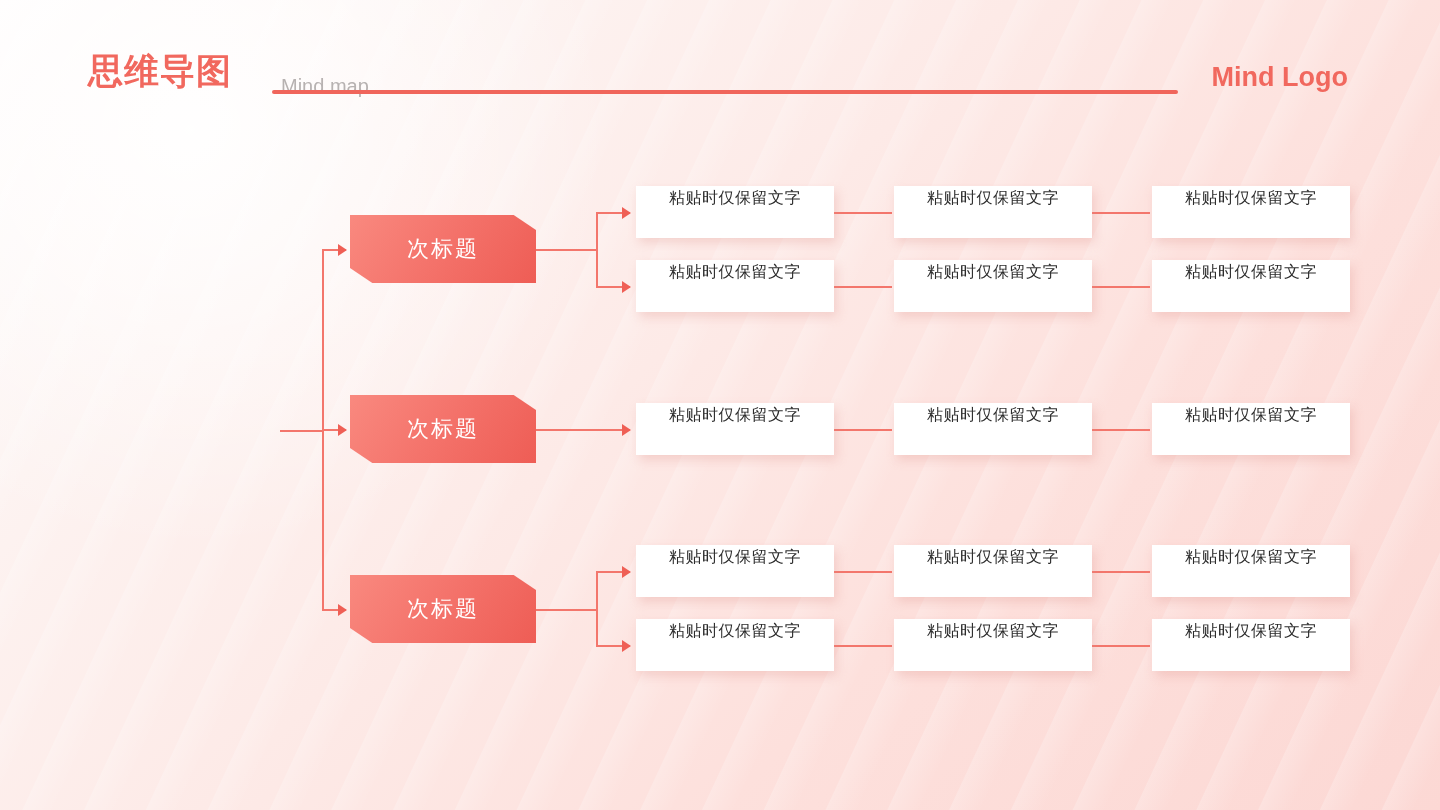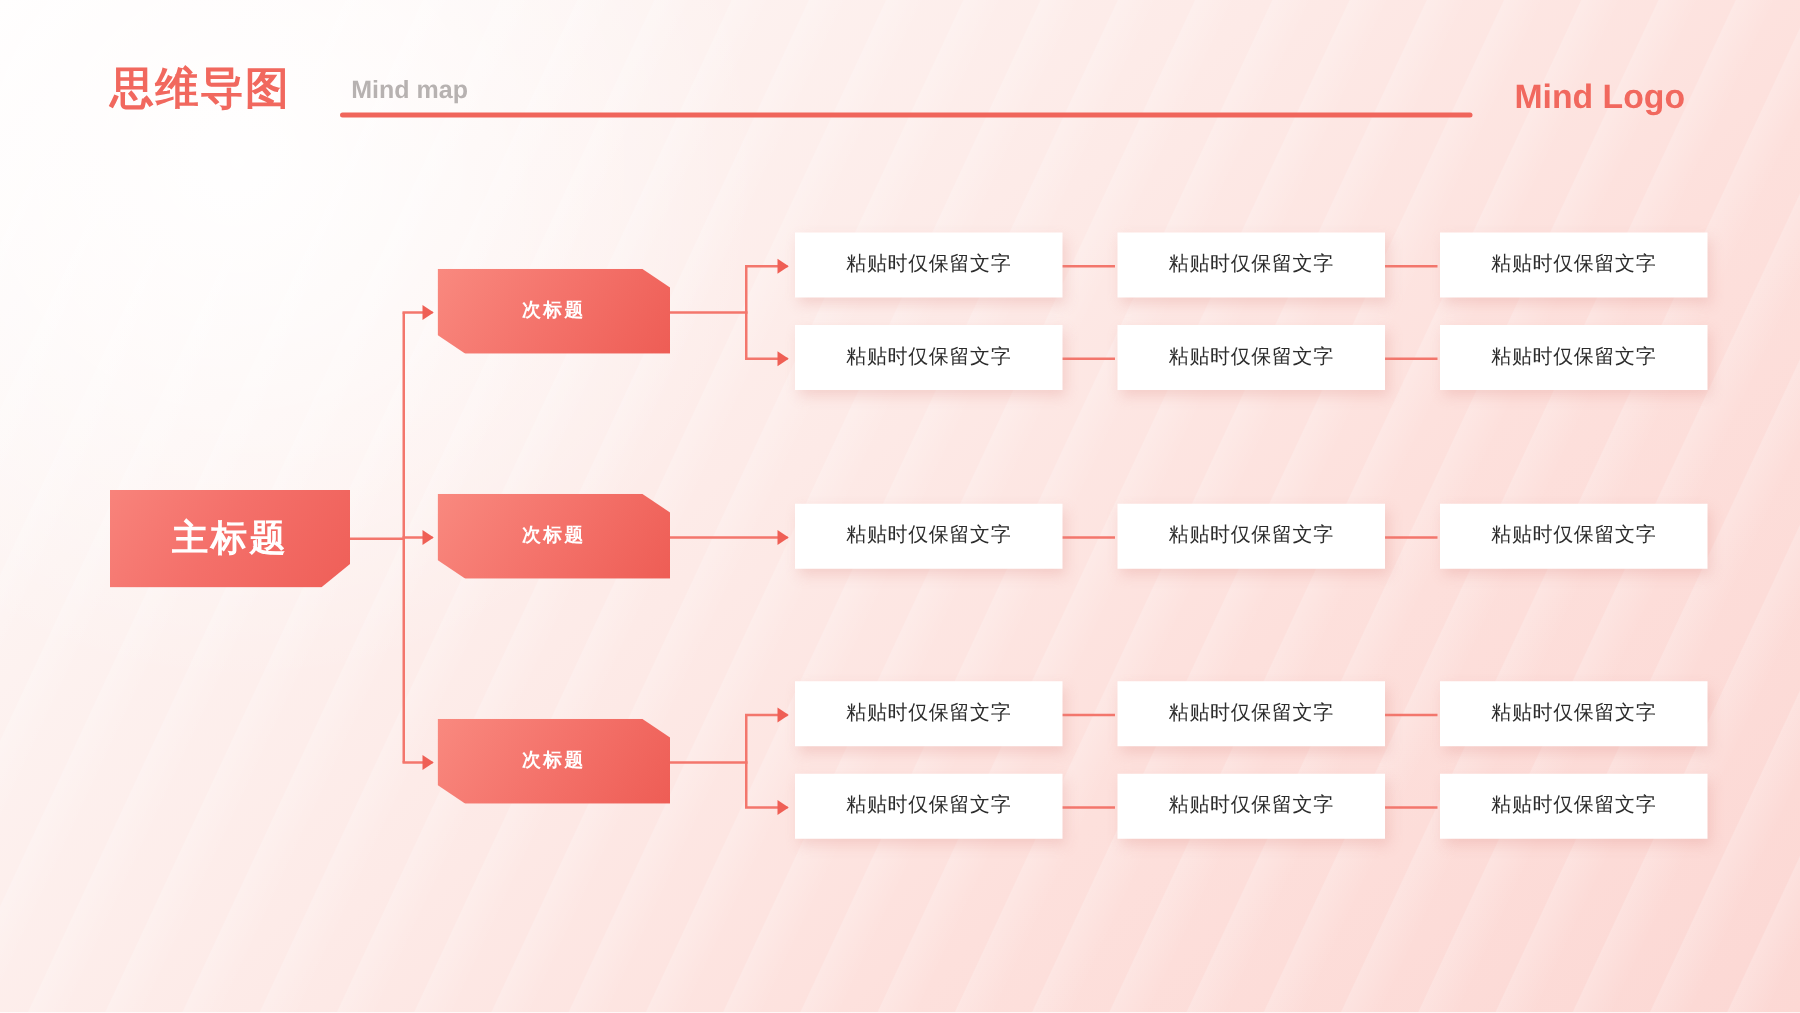--- a/index.html
+++ b/index.html
@@ -59,23 +59,23 @@
     left: 88px; top: 48px;
     font-size: 35px;
     font-weight: 700;
     color: #f1685e;
     letter-spacing: 1px;
     line-height: 46px;
     white-space: nowrap;
   }
   #title-en {
     position: absolute;
-    left: 281px; top: 58px;
+    left: 281px; top: 72px;
     font-size: 20px;
-    font-weight: 700;
+    font-weight: 400;
     color: #b7b2b1;
     line-height: 28px;
     white-space: nowrap;
   }
   #header-rule {
     position: absolute;
     left: 272px; top: 90px;
     width: 906px; height: 4px;
     background: #f0655b;
     border-radius: 2px;
@@ -142,33 +142,32 @@
     background: linear-gradient(125deg, #f9897f 0%, #f4736b 48%, #ee5d55 100%);
     -webkit-clip-path: polygon(0 0, 88% 0, 100% 22%, 100% 100%, 12% 100%, 0 78%);
     clip-path: polygon(0 0, 88% 0, 100% 22%, 100% 100%, 12% 100%, 0 78%);
     display: flex;
     align-items: center;
     justify-content: center;
     filter: drop-shadow(4px 6px 8px rgba(238, 120, 110, 0.38));
   }
   .sec-node .node-label {
     color: #ffffff;
-    font-size: 15px;
-    font-weight: 700;
+    font-size: 22px;
+    font-weight: 400;
     letter-spacing: 2px;
     line-height: 30px;
   }
 
   
   .leaf-box {
     position: absolute;
-    width: 214px; height: 52px;
+    width: 198px; height: 52px;
     background: #ffffff;
     display: flex;
-    align-items: center;
     justify-content: center;
     box-shadow: 3px 5px 10px rgba(226, 146, 139, 0.30);
   }
   .leaf-box .leaf-label {
     color: #2c2c2c;
     font-size: 16px;
     font-weight: 400;
     letter-spacing: 0.5px;
     line-height: 24px;
     white-space: nowrap;
@@ -227,23 +226,20 @@
     <div class="hline" style="left:596px; top:571px; width:34px;"></div>
     <div class="arrow" style="left:622px; top:566px;"></div>
     <div class="hline" style="left:596px; top:645px; width:34px;"></div>
     <div class="arrow" style="left:622px; top:640px;"></div>
 
     <div class="hline" style="left:834px; top:571px; width:58px;"></div>
     <div class="hline" style="left:1092px; top:571px; width:58px;"></div>
     <div class="hline" style="left:834px; top:645px; width:58px;"></div>
     <div class="hline" style="left:1092px; top:645px; width:58px;"></div>
 
-    <div id="root-node">
-      <span class="node-label">主标题</span>
-    </div>
 
     <div class="sec-node" style="top:215px;">
       <span class="node-label">次标题</span>
     </div>
     <div class="sec-node" style="top:395px;">
       <span class="node-label">次标题</span>
     </div>
     <div class="sec-node" style="top:575px;">
       <span class="node-label">次标题</span>
     </div>

